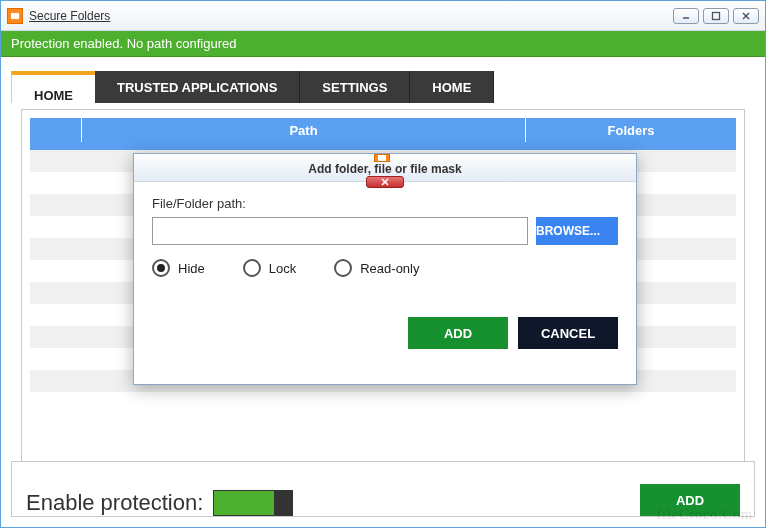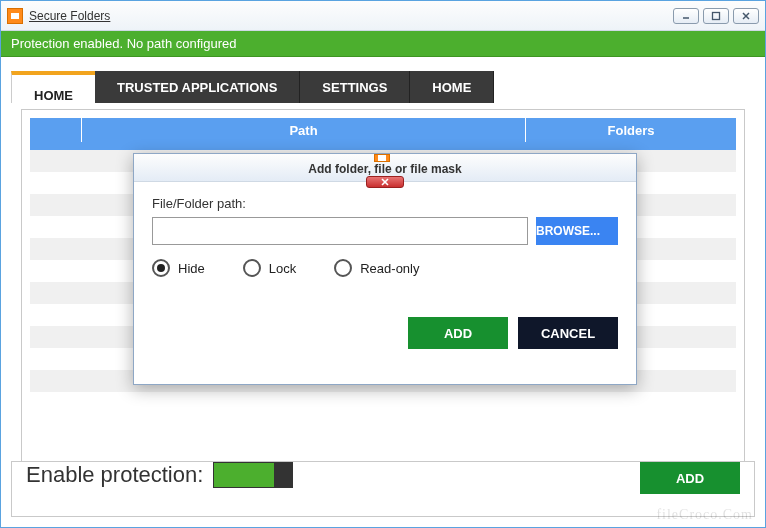--- a/index.html
+++ b/index.html
@@ -35,21 +35,21 @@
   .thead .c1 { width:52px; border-right:1px solid #fff; }
   .thead .c2 { flex:1; }
   .thead .c3 { width:210px; border-right:none;}
   .tbody { }
   .trow { height:22px; }
   .trow:nth-child(even){ background:#f0f0f0; }
   .trow:nth-child(odd){ background:#ffffff; }
   .tbody .trow:first-child { background:#5a9ff0; height:8px; }
 
   
-  .bottombar { position:absolute; left:10px; right:10px; bottom:10px; height:56px; border:1px solid #c9c9c9; background:#fff; display:flex; align-items:flex-start; padding:0 14px; }
+  .bottombar { position:absolute; left:10px; right:10px; bottom:10px; height:56px; border:1px solid #c9c9c9; background:#fff; display:flex; align-items:flex-end; padding:0 14px; }
   .bottombar .lbl { font-size:22px; color:#333; font-weight:300; }
   .toggle { width:80px; height:26px; border:1px solid #333; margin-left:10px; display:flex; cursor:pointer; }
   .toggle .on { flex:1; background:#4caf2e; }
   .toggle .knob { width:18px; background:#333; }
   .mainadd { margin-left:auto; width:100px; height:32px; background:#17902f; color:#fff; font-weight:600; font-size:13px; display:flex; align-items:center; justify-content:center; cursor:pointer;}
 
   
   .dialog { position:absolute; left:132px; top:152px; width:504px; border:1px solid #8ea7c5; background:#fff; box-shadow:0 4px 16px rgba(0,0,0,0.3); }
   .dlg-title { height:28px; background:linear-gradient(#fdfdfd,#e4ecf6); display:flex; align-items:center; padding:0 6px; border-bottom:1px solid #cfd9e4;flex-direction:column;}
   .dlg-title .app-icon { width:16px; height:16px; background:#ff8a1a; border:1px solid #d96f00; margin-right:6px; display:flex;align-items:center;justify-content:center;}

